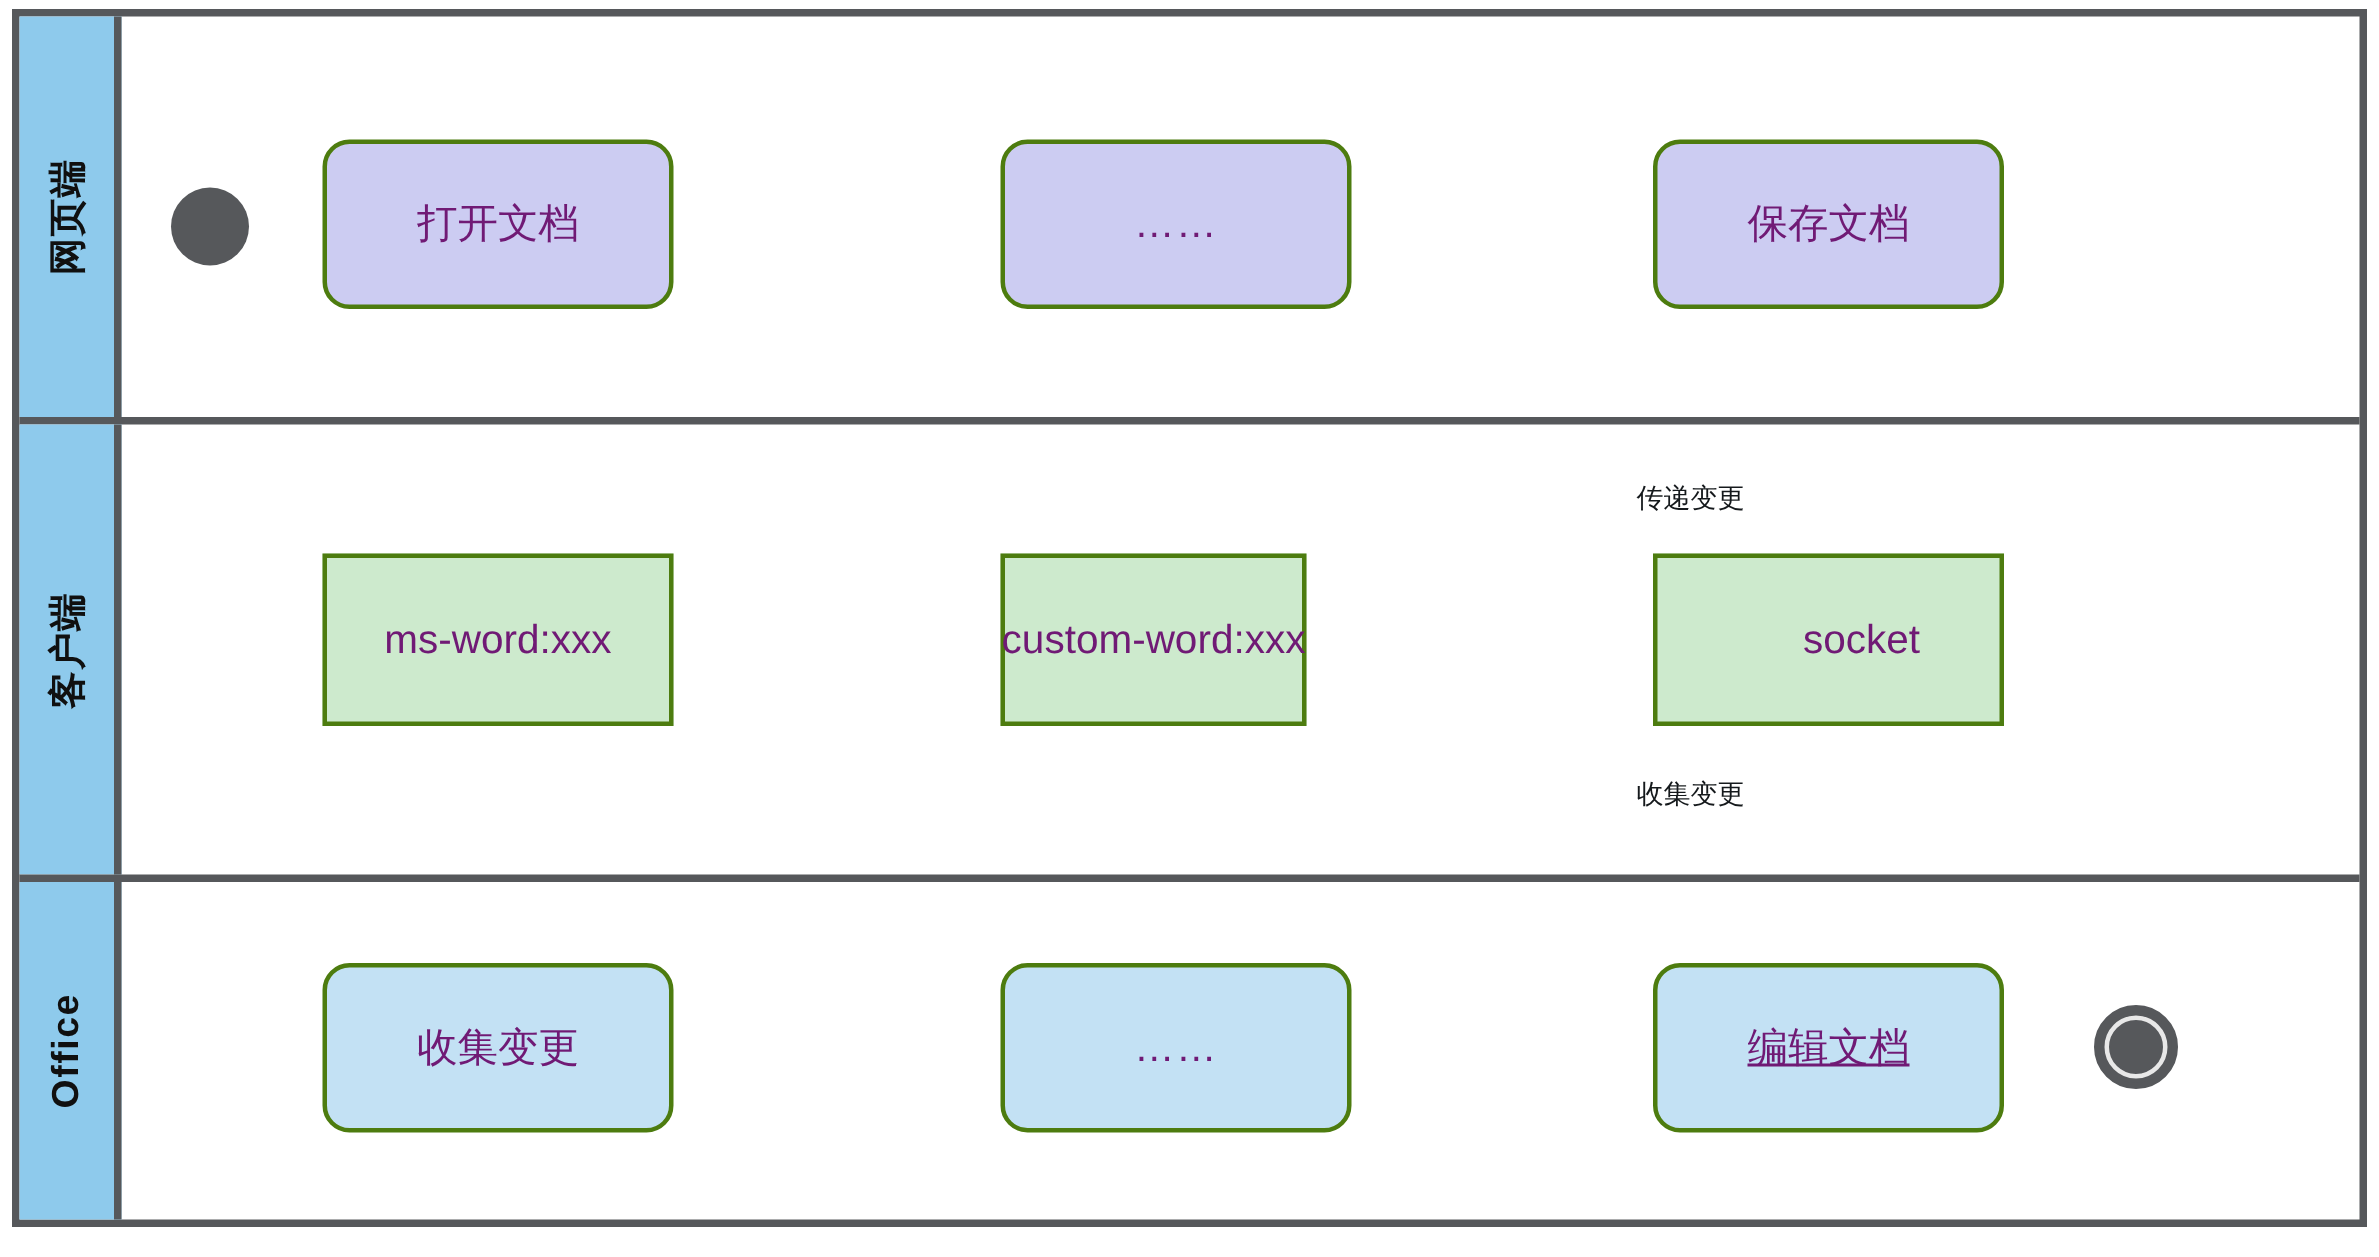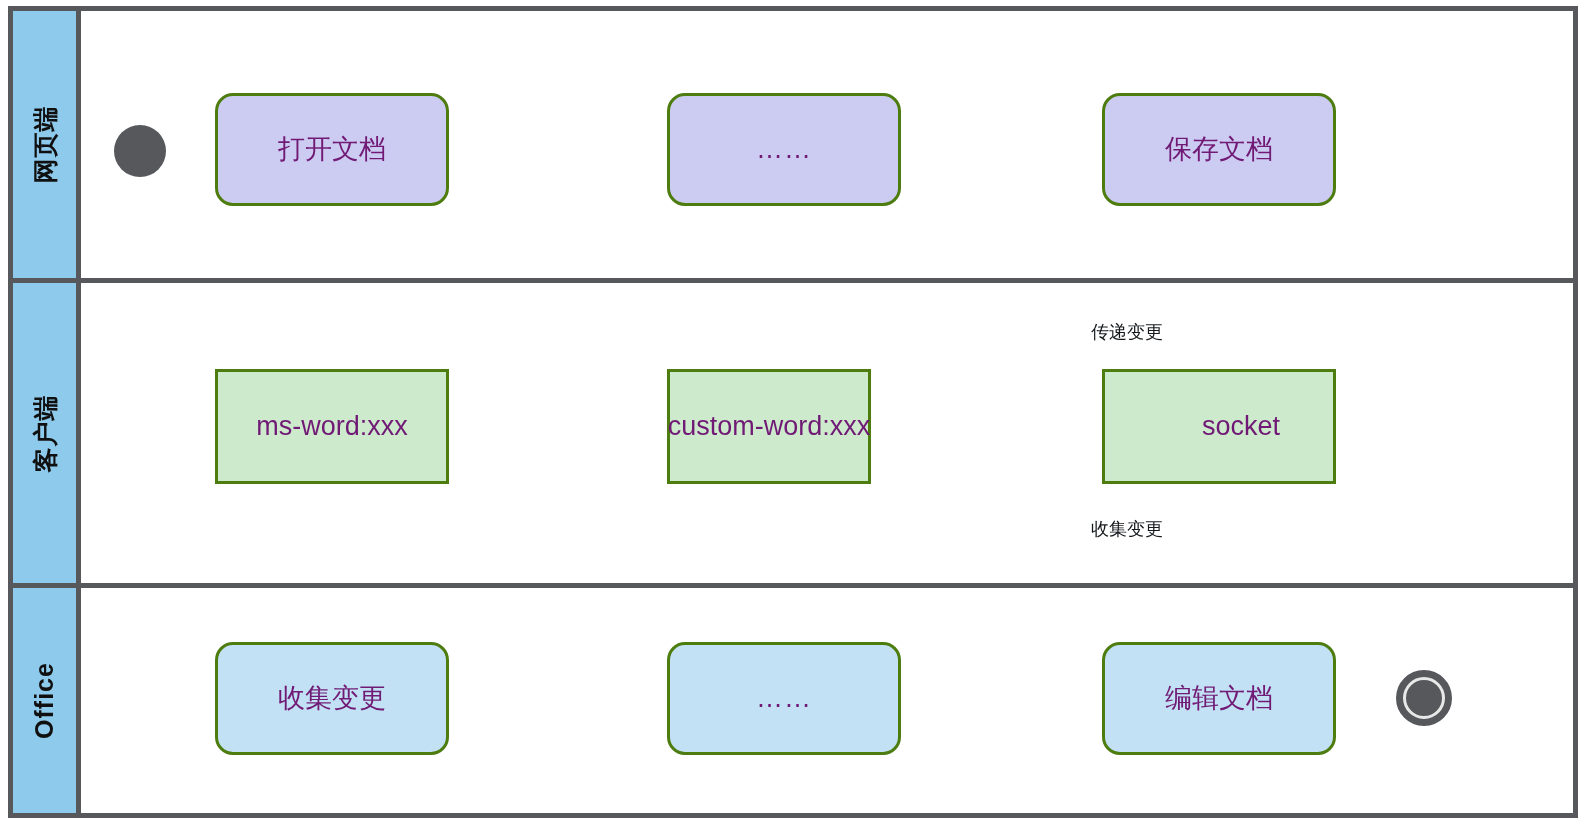--- a/index.html
+++ b/index.html
@@ -209,21 +209,21 @@
   </div>
 
   <div class="node rounded blue" style="left:215px; top:642px; width:234px; height:113px;">
     <span>收集变更</span>
   </div>
 
   <div class="node rounded blue" style="left:667px; top:642px; width:234px; height:113px;">
     <span class="ellipsis">……</span>
   </div>
 
-  <div class="node rounded blue" style="left:1102px; top:642px; width:234px; height:113px;">
+  <div class="node rounded blue" style="left:1102px; top:642px; width:234px; height:113px;text-decoration:underline;">
     <span>编辑文档</span>
   </div>
 
   <div class="edge-label" style="left:1091px; top:320px;">传递变更</div>
 
   <div class="edge-label" style="left:1091px; top:517px;">收集变更</div>
 
 </div>
 
 </body></html>

